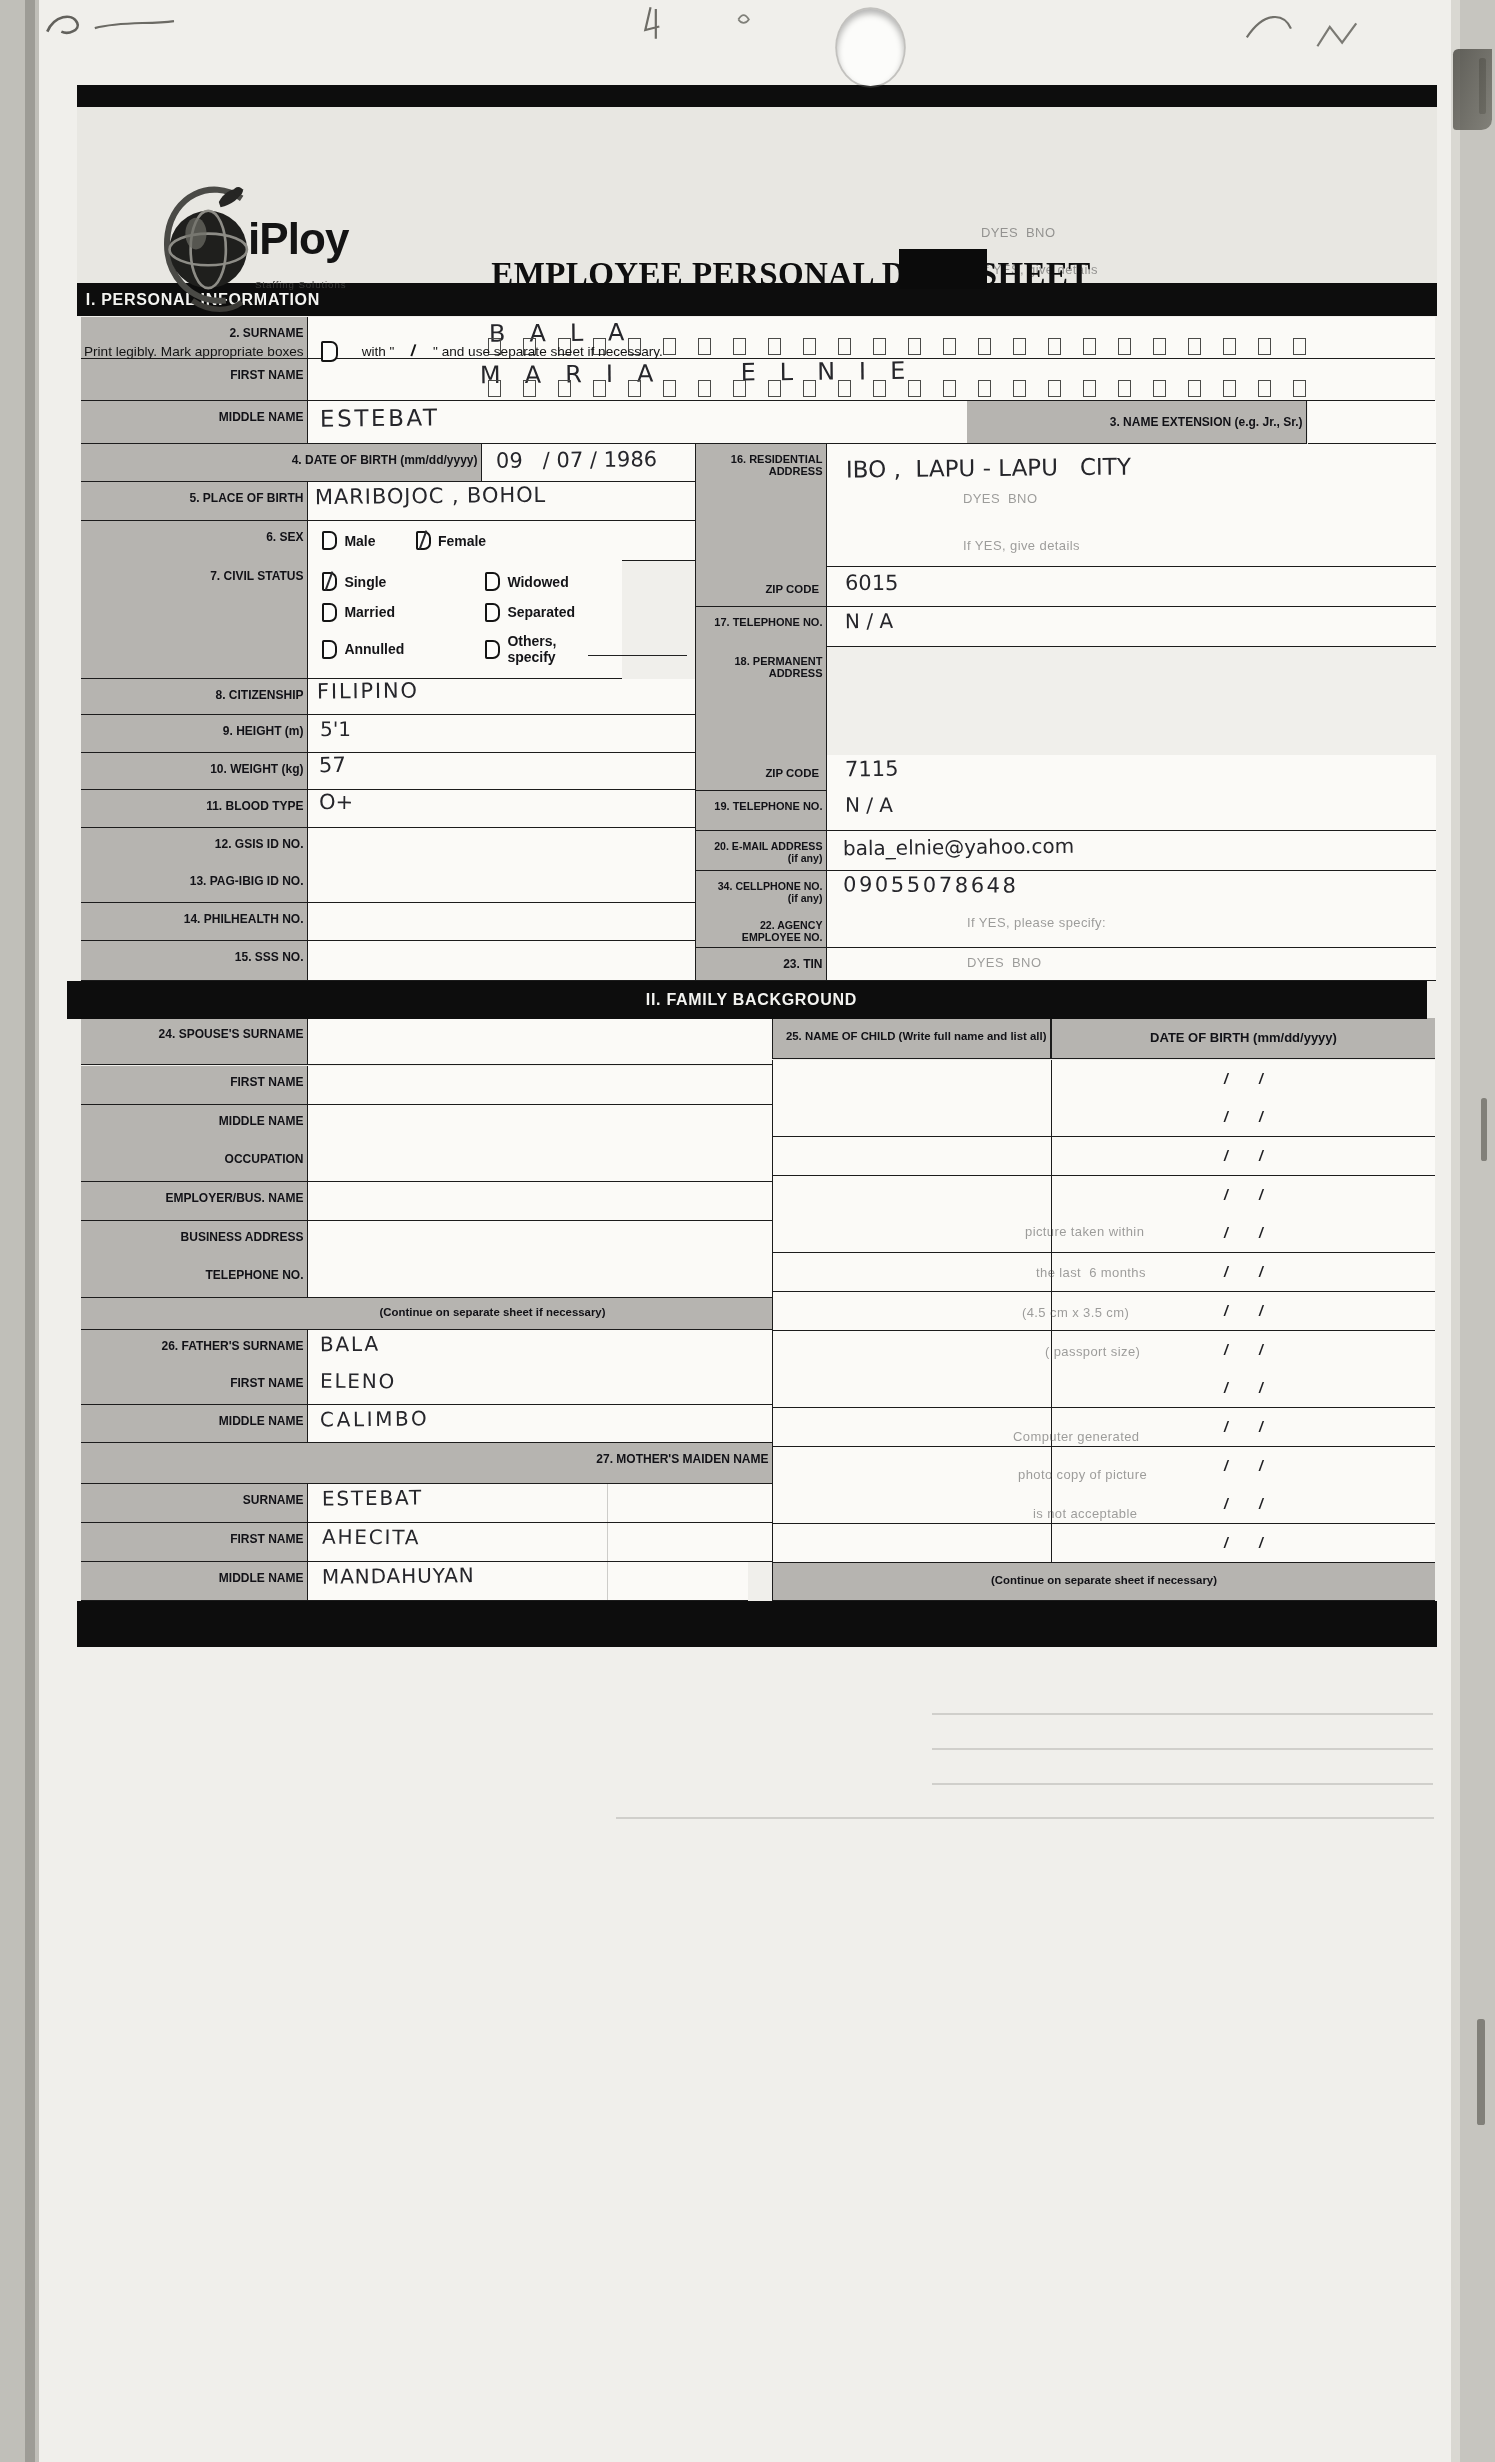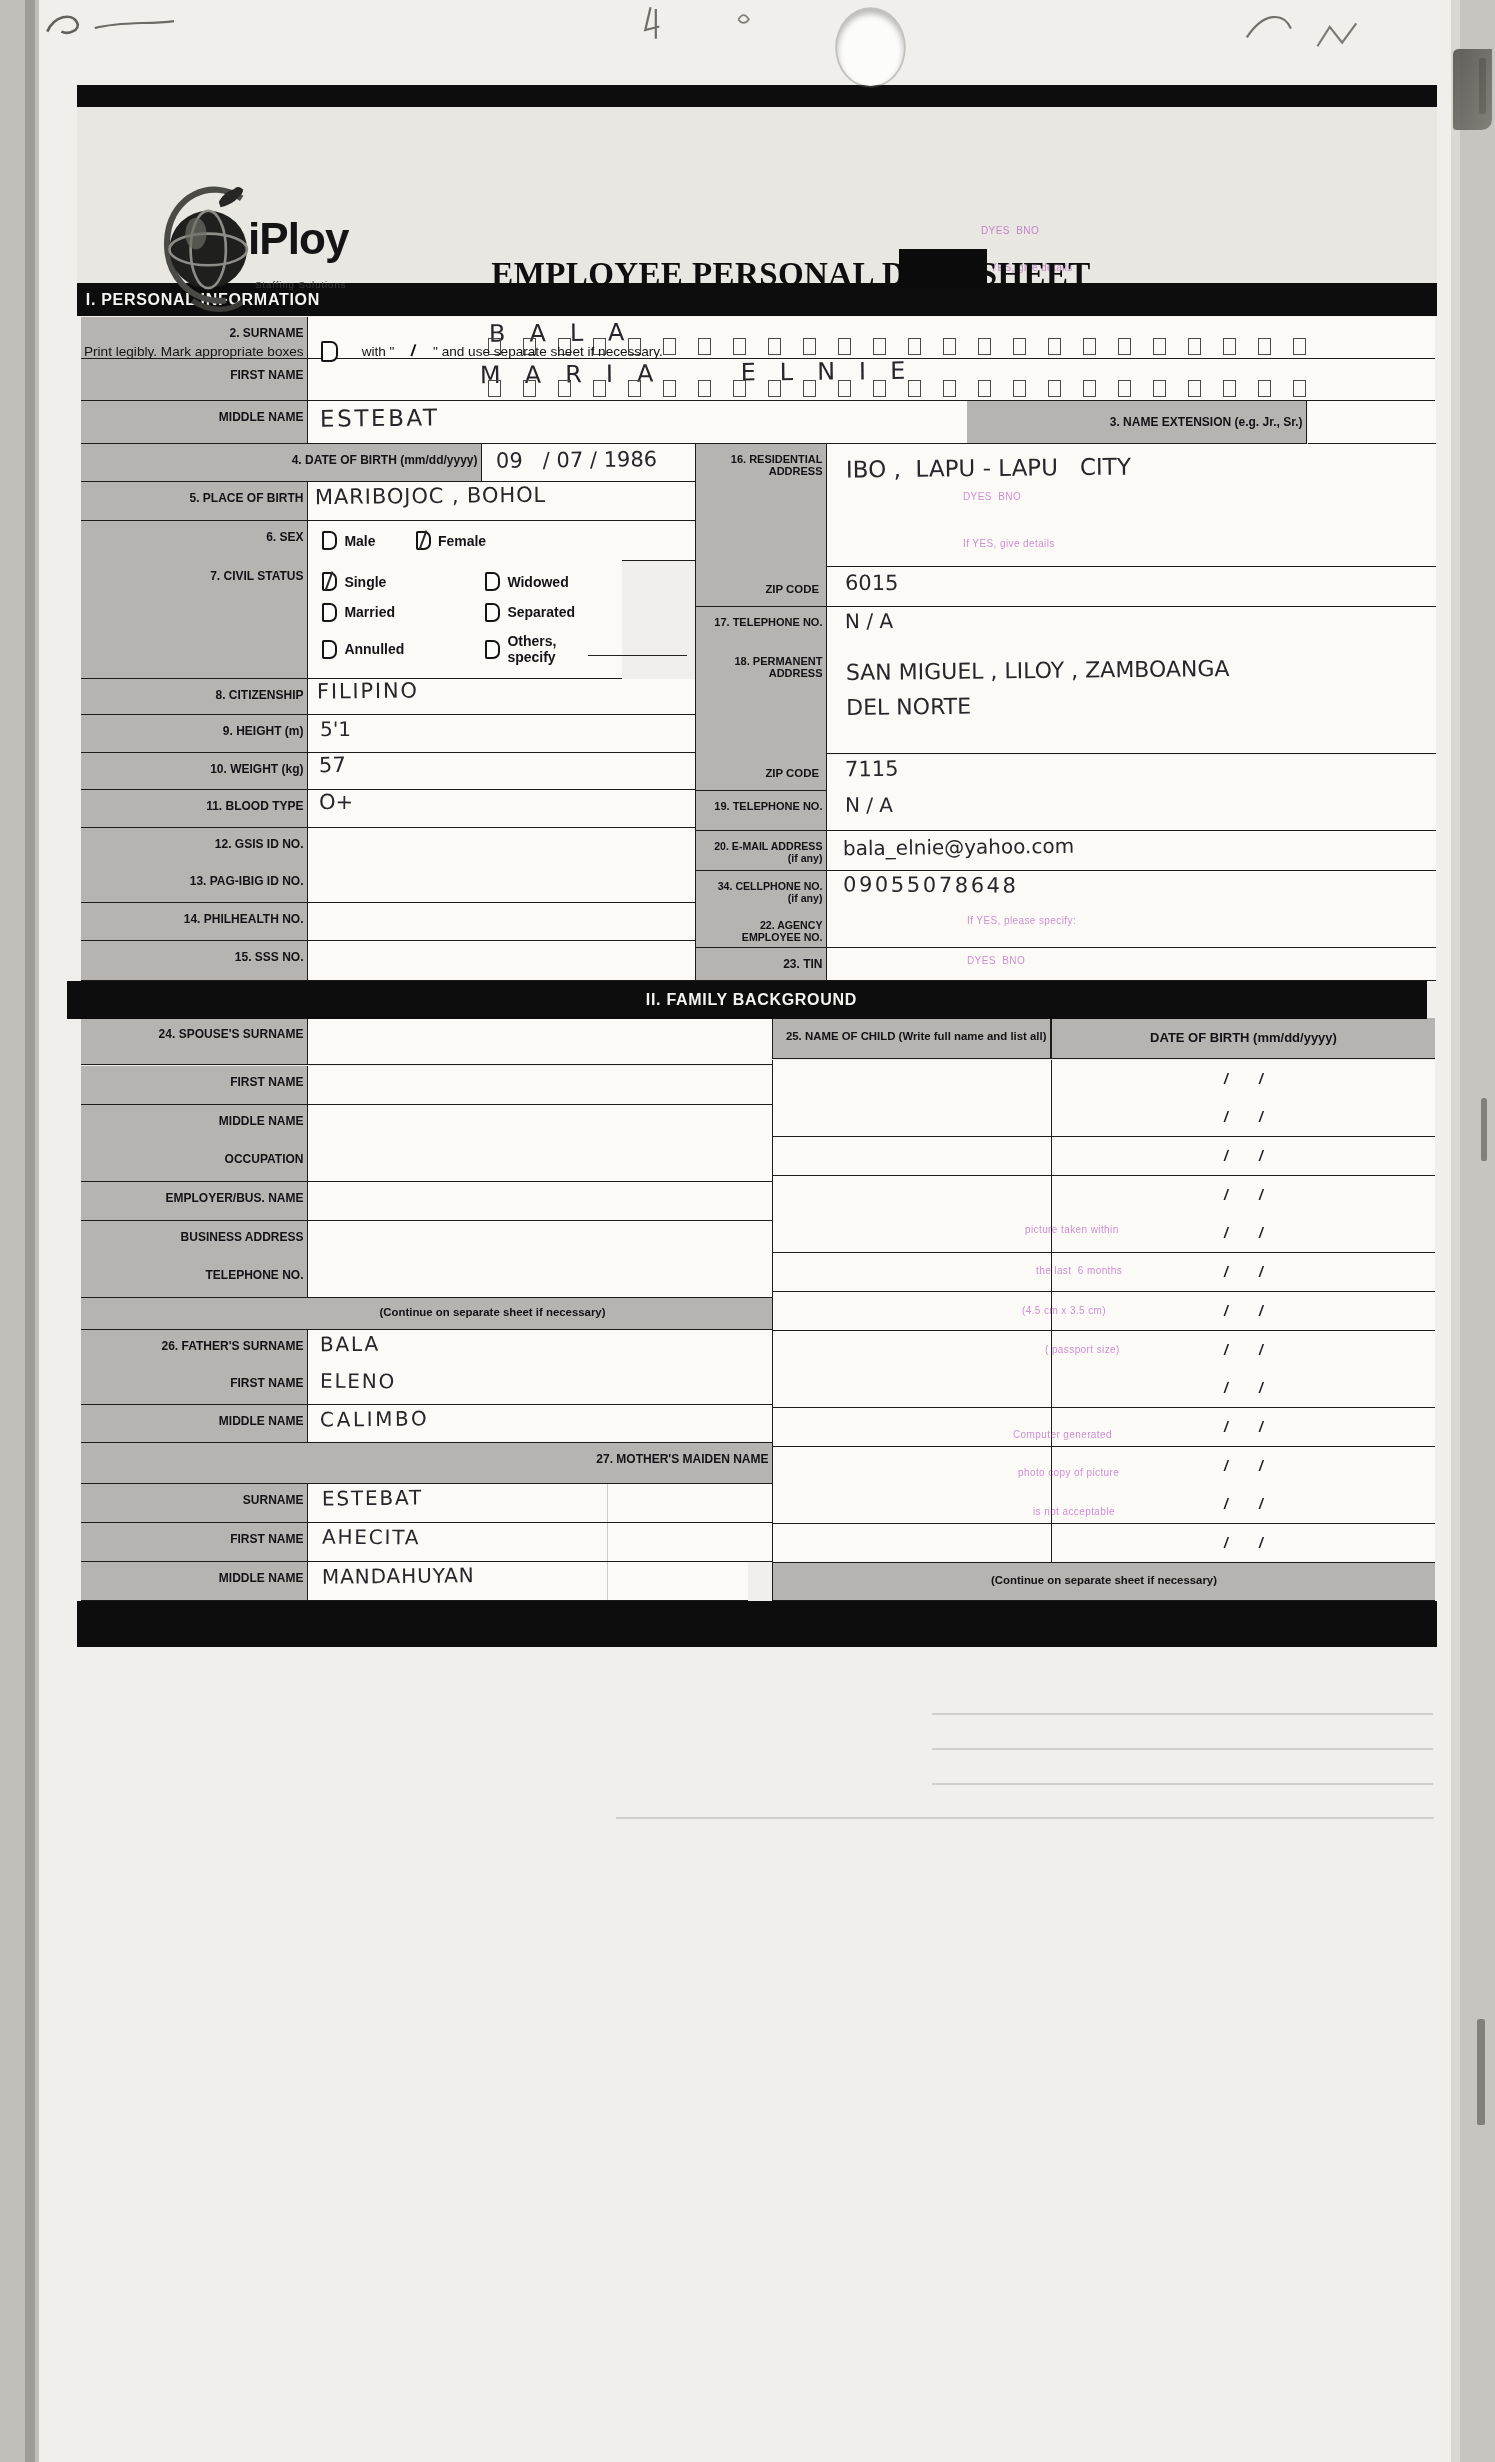--- a/index.html
+++ b/index.html
@@ -43,21 +43,21 @@
   .cbox{width:13px;height:16.7px;border:1.8px solid #4a4a48;box-sizing:border-box;background:transparent;}
 
   
   .dbx{display:inline-block;width:11.4px;height:15px;border:2.1px solid #141414;border-radius:1.8px 7px 7px 1.8px;
        position:relative;margin-right:7px;vertical-align:-2.6px;background:#fdfdfb;flex:none;}
   .dbx.checked::after{content:"";position:absolute;left:4.4px;top:-3.5px;width:2.3px;height:20px;background:#2a2a2e;transform:rotate(20deg);}
   .optrow{display:flex;align-items:center;font-size:14px;font-weight:bold;color:#141418;}
   .others-line{display:inline-block;width:132px;border-bottom:1.8px solid #222;height:12.3px;margin-left:5.3px;}
 
   
-  .ghost{position:absolute;color:#a21caf;opacity:.5;font-size:10px;letter-spacing:0.4px;white-space:pre;z-index:3;text-align:center;}
+  .ghost{position:absolute;color:#404040;opacity:.5;font-size:13px;letter-spacing:0.4px;white-space:pre;z-index:3;text-align:center;}
   .ghost-line{position:absolute;background:rgba(150,149,143,.35);}
   .hole{position:absolute;left:837px;top:8.8px;width:67px;height:77px;background:#fcfcfa;border-radius:50%;
         box-shadow:inset 0 4.4px 6.2px rgba(0,0,0,.28),0 0 0 1.8px rgba(110,110,105,.35);z-index:50;}
   .smudge{position:absolute;background:linear-gradient(110deg,#3c3b35,#6b6a62);opacity:.75;z-index:45;}
   .squiggle{position:absolute;z-index:48;}
 
   .slash-bold{font-weight:bold;font-size:16.7px;transform:rotate(8deg);display:inline-block;}
   .pre{white-space:pre-line;}
 </style>
 </head>
@@ -283,24 +283,20 @@
   <div class="cell val" style="left:827px;top:567px;width:609px;height:40px;">
     <span class="hw hw2" style="left:17.6px;top:3.5px;font-size:21px;">6015</span>
   </div>
   <div class="cell lbl" style="left:695px;top:607px;width:132px;height:40px;border-left:1.8px solid #1c1c1c;font-size:11px;">17. TELEPHONE NO.</div>
   <div class="cell val" style="left:827px;top:607px;width:609px;height:40px;">
     <span class="hw" style="left:17.6px;top:1.8px;font-size:20px;">N / A</span>
   </div>
   <div class="cell lbl" style="left:695px;top:646px;width:132px;height:145px;border-left:1.8px solid #1c1c1c;font-size:11px;">
     <span>18. PERMANENT ADDRESS</span>
     <span class="zip-corner">ZIP CODE</span>
-  </div>
-  <div class="cell val" style="left:827px;top:646px;width:609px;height:108px;">
-    <span class="hw pre" style="left:19.3px;top:7px;font-size:22px;line-height:1.6;">SAN  MIGUEL , LILOY ,  ZAMBOANGA
-    DEL  NORTE</span>
   </div>
   <div class="cell val" style="left:827px;top:755px;width:609px;height:37px;">
     <span class="hw" style="left:17.6px;top:1.8px;font-size:21px;">7115</span>
   </div>
   <div class="cell lbl" style="left:695px;top:791px;width:132px;height:40px;border-left:1.8px solid #1c1c1c;font-size:11px;">19. TELEPHONE NO.</div>
   <div class="cell val" style="left:827px;top:791px;width:609px;height:40px;">
     <span class="hw hw2" style="left:17.6px;top:1.8px;font-size:20px;">N / A</span>
   </div>
   <div class="cell lbl" style="left:695px;top:831px;width:132px;height:40px;border-left:1.8px solid #1c1c1c;font-size:10.6px;">20. E-MAIL ADDRESS (if any)</div>
   <div class="cell val" style="left:827px;top:831px;width:609px;height:40px;">

